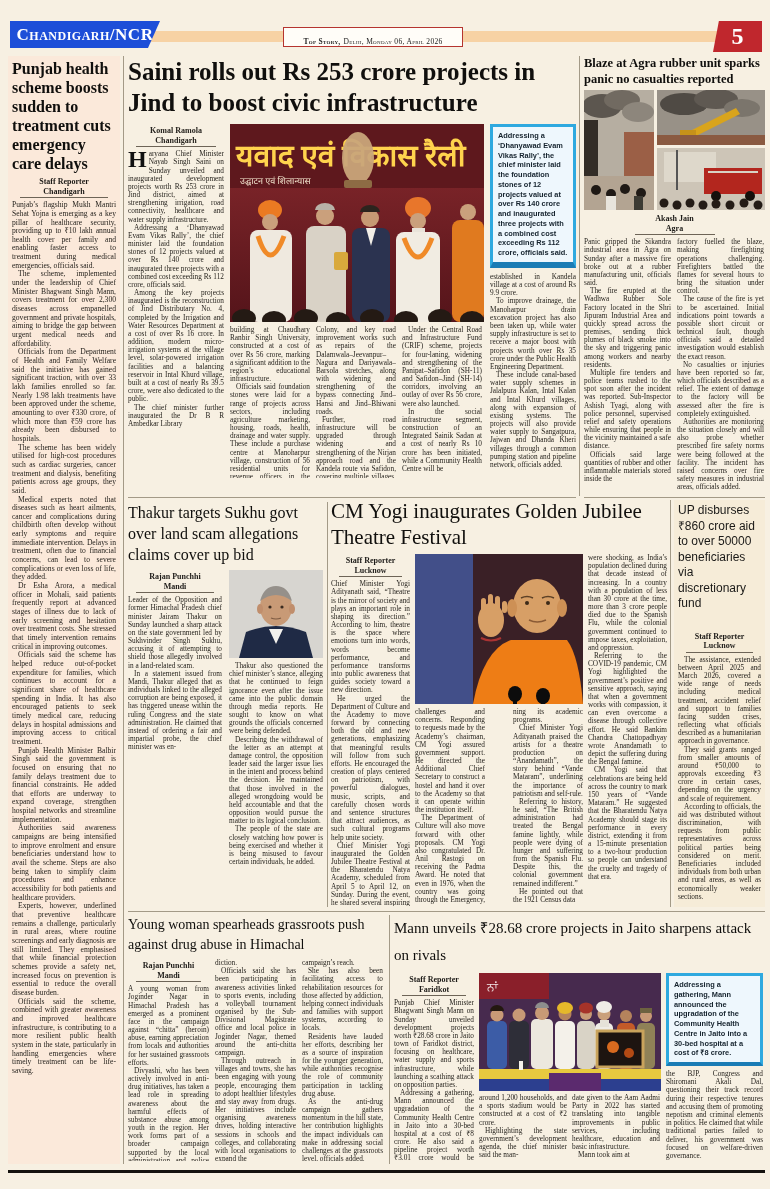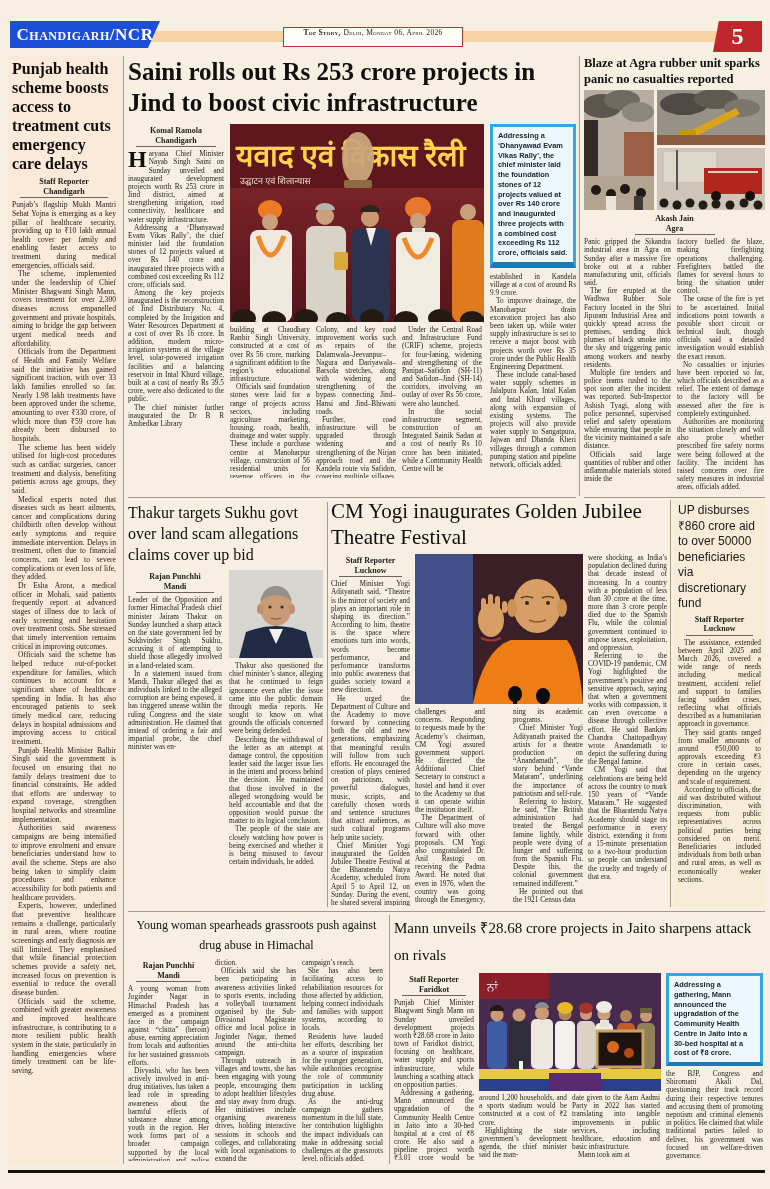--- a/index.html
+++ b/index.html
@@ -6,21 +6,21 @@
   .page{position:relative;width:770px;height:1189px;margin:0 auto;background:#f7f0e2;
         font-family:"Liberation Serif",serif;color:#1d1b18;overflow:hidden;}
   .abs{position:absolute;}
   
   .band{background:#f7d2a4;}
   .red-banner{background:#1d4ed8;color:#fff;display:flex;align-items:center;justify-content:center;
               font-variant:small-caps;font-weight:bold;font-size:17px;letter-spacing:.5px;
               clip-path:polygon(0 0,100% 0,92% 100%,0 100%);}
   .page-badge{background:#c0272d;color:#fff;display:flex;align-items:center;justify-content:center;
               font-weight:bold;font-size:24px;clip-path:polygon(12% 0,100% 0,100% 100%,0 100%);}
-  .dateline{background:#fffdf8;border:1.5px solid #b5342f;display:flex;align-items:flex-start;justify-content:center;
+  .dateline{background:#fffdf8;border:1.5px solid #b5342f;display:flex;align-items:flex-end;justify-content:center;
             font-variant:small-caps;font-size:7.5px;letter-spacing:.3px;white-space:nowrap;color:#222;}
   .dateline b{margin-right:3px;}
   
   .vrule{width:1px;background:#a39a87;}
   .hrule{height:1px;background:#a39a87;}
   .fatrule{background:#15120e;}
   
   .headline{font-weight:bold;color:#100f0d;}
   .headline.light{font-weight:normal;}
   .sansline{font-family:"Liberation Sans",sans-serif;font-weight:normal;color:#1b1a18;}
@@ -51,21 +51,21 @@
   </div>
   <div class="abs dateline" style="left:283px;top:27px;width:178px;height:18px;">
     <b>Top Story,</b>
     <span>Delhi, Monday 06, April 2026</span>
   </div>
   <div class="abs page-badge" style="left:713px;top:21px;width:49px;height:31px;">
     <span>5</span>
   </div>
 
   <div class="abs tinted" style="left:8px;top:56px;width:112px;height:1108px;padding:3px 4px;box-sizing:border-box;overflow:hidden;">
-    <div class="headline" style="font-size:16px;line-height:19px;margin-bottom:4px;">Punjab health scheme boosts access to treatment cuts emergency care delays</div>
+    <div class="headline" style="font-size:16px;line-height:19px;margin-bottom:4px;">Punjab health scheme boosts sudden to treatment cuts emergency care delays</div>
     <div class="byline">
       <div>Staff Reporter</div>
       <div>Chandigarh</div>
     </div>
     <div class="bt bt-lg">
       <p class="cont">Punjab’s flagship Mukh Mantri Sehat Yojna is emerging as a key pillar of healthcare security, providing up to ₹10 lakh annual health cover per family and enabling faster access to treatment during medical emergencies, officials said.</p>
       <p>The scheme, implemented under the leadership of Chief Minister Bhagwant Singh Mann, covers treatment for over 2,300 diseases across empanelled government and private hospitals, aiming to bridge the gap between urgent medical needs and affordability.</p>
       <p>Officials from the Department of Health and Family Welfare said the initiative has gained significant traction, with over 33 lakh families enrolled so far. Nearly 1.98 lakh treatments have been approved under the scheme, amounting to over ₹330 crore, of which more than ₹59 crore has already been disbursed to hospitals.</p>
       <p>The scheme has been widely utilised for high-cost procedures such as cardiac surgeries, cancer treatment and dialysis, benefiting patients across age groups, they said.</p>
       <p>Medical experts noted that diseases such as heart ailments, cancer and complications during childbirth often develop without early symptoms and require immediate intervention. Delays in treatment, often due to financial concerns, can lead to severe complications or even loss of life, they added.</p>
@@ -337,36 +337,36 @@
         <p class="cont">were shocking, as India’s population declined during that decade instead of increasing. In a country with a population of less than 30 crore at the time, more than 3 crore people died due to the Spanish Flu, while the colonial government continued to impose taxes, exploitation, and oppression.</p>
         <p>Referring to the COVID-19 pandemic, CM Yogi highlighted the government’s positive and sensitive approach, saying that when a government works with compassion, it can even overcome a disease through collective effort. He said Bankim Chandra Chattopadhyay wrote Anandamath to depict the suffering during the Bengal famine.</p>
         <p>CM Yogi said that celebrations are being held across the country to mark 150 years of “Vande Mataram.” He suggested that the Bharatendu Natya Academy should stage its performance in every district, extending it from a 15-minute presentation to a two-hour production so people can understand the cruelty and tragedy of that era.</p>
       </div>
     </div>
   </div>
 
   <div class="abs vrule" style="left:670px;top:500px;height:407px;"></div>
 
   <div class="abs tinted2" style="left:674px;top:500px;width:91px;height:407px;padding:3px 4px;box-sizing:border-box;overflow:hidden;">
-    <div class="sansline" style="font-size:12px;line-height:15.5px;margin-bottom:3px;">UP disburses ₹860 crore aid to over 50000 beneficiaries via discretionary fund</div>
+    <div class="sansline" style="font-size:12px;line-height:15.5px;margin-bottom:20px;">UP disburses ₹860 crore aid to over 50000 beneficiaries via discretionary fund</div>
     <div class="byline">
       <div>Staff Reporter</div>
       <div>Lucknow</div>
     </div>
     <div class="bt">
       <p>The assistance, extended between April 2025 and March 2026, covered a wide range of needs including medical treatment, accident relief and support to families facing sudden crises, reflecting what officials described as a humanitarian approach in governance.</p>
       <p>They said grants ranged from smaller amounts of around ₹50,000 to approvals exceeding ₹3 crore in certain cases, depending on the urgency and scale of requirement.</p>
       <p>According to officials, the aid was distributed without discrimination, with requests from public representatives across political parties being considered on merit. Beneficiaries included individuals from both urban and rural areas, as well as economically weaker sections.</p>
     </div>
   </div>
 
   <div class="abs hrule" style="left:128px;top:911px;width:637px;"></div>
 
   <div class="abs" style="left:128px;top:915px;width:257px;height:249px;overflow:hidden;">
-    <div class="headline light" style="font-size:12px;line-height:20px;text-align:center;">Young woman spearheads grassroots push against drug abuse in Himachal</div>
+    <div class="headline light" style="font-size:14px;line-height:20px;">Young woman spearheads grassroots push against drug abuse in Himachal</div>
     <div class="cols" style="margin-top:4px;gap:6px;">
       <div style="width:81px;">
         <div class="byline">
           <div>Rajan Punchhi</div>
           <div>Mandi</div>
         </div>
         <div class="col bt" style="height:176px;">
           <p class="cont">A young woman from Joginder Nagar in Himachal Pradesh has emerged as a prominent face in the campaign against “chitta” (heroin) abuse, earning appreciation from locals and authorities for her sustained grassroots efforts.</p>
           <p>Divyashi, who has been actively involved in anti-drug initiatives, has taken a lead role in spreading awareness about the harmful effects of substance abuse among youth in the region. Her work forms part of a broader campaign supported by the local administration and police to curb the growing menace of drug ad-</p>
         </div>

